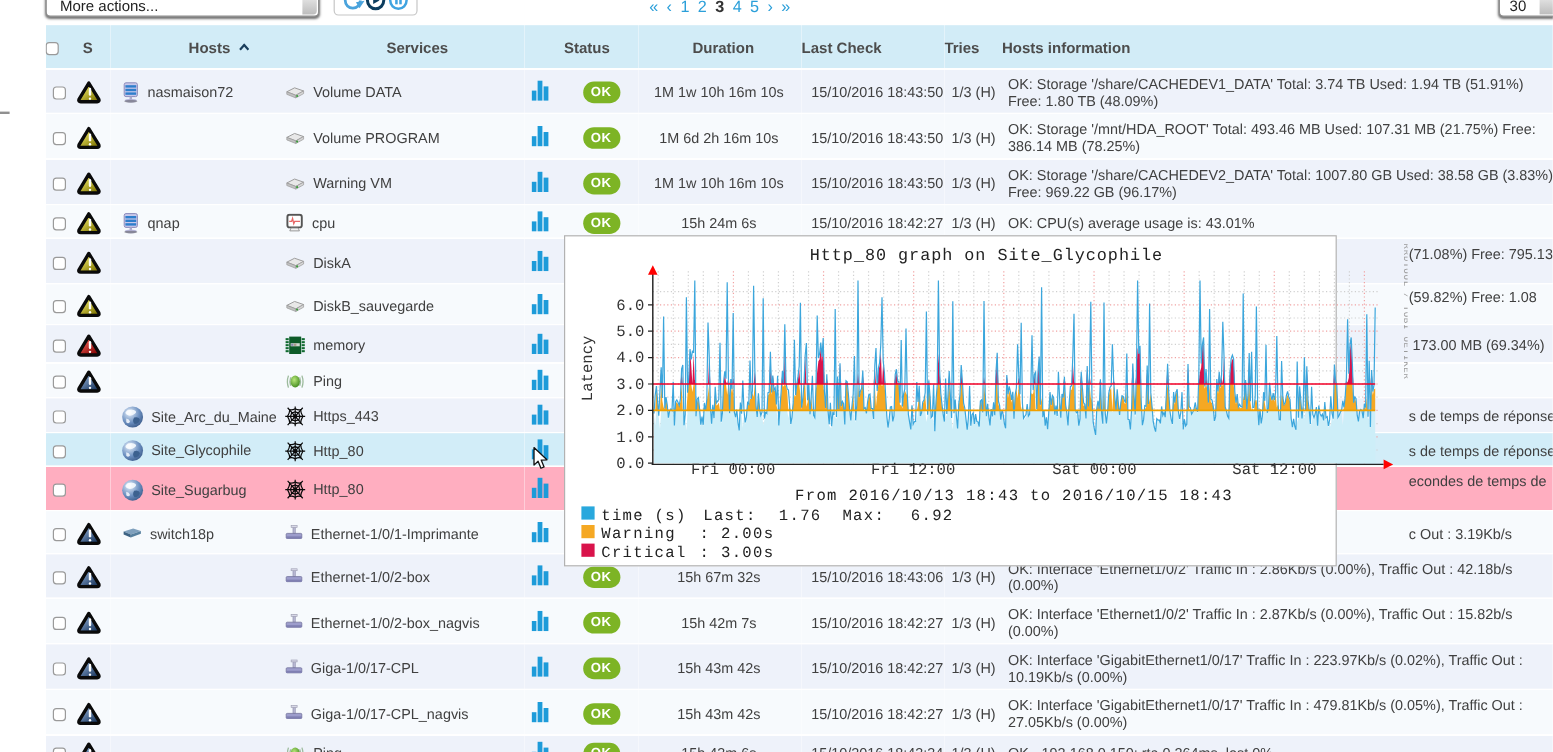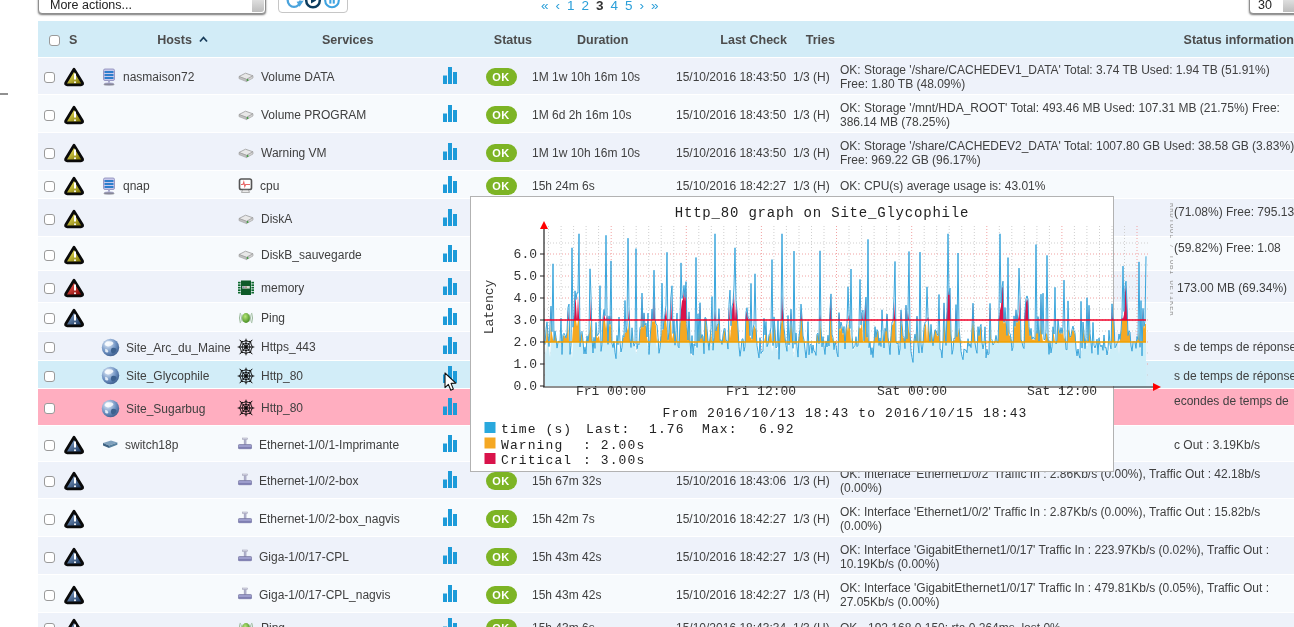--- a/index.html
+++ b/index.html
@@ -20,31 +20,31 @@
 #pgn{position:absolute;left:541px;top:-2px;font-size:13.5px;color:#2b9fd9;letter-spacing:0}
 #pgn span{display:inline-block;margin-right:7px}
 #pgn .cur{color:#333;font-weight:bold}
 #ldash{position:absolute;left:0;top:93px;width:8px;height:2px;background:#909090}
 
 table{position:absolute;left:38px;top:21px;border-collapse:collapse;table-layout:fixed;
 width:1256px;font-size:12px;color:#404040}
 td{padding:0;padding-top:3px;vertical-align:middle;overflow:hidden;white-space:nowrap}
 tr{border-bottom:1px solid #fff}
 tr.hd{background:#d2ecf7;height:36px}
-tr.hd td{font-weight:bold;color:#4c4c4c;text-align:right;font-size:12.5px}
+tr.hd td{font-weight:bold;color:#4c4c4c;text-align:left;font-size:12.5px}
 tr.lt{background:#eef2fa}
 tr.wt{background:#f7fafd}
 tr.hov{background:#d2edf8}
 tr.crit{background:#ffaec0}
 .c-ck{text-align:center}
 .c-s{padding-left:3px}
 .c-h{} .c-sv{}
 .c-g{text-align:center;padding-right:7px}
 .c-st{text-align:center}
-.c-d{text-align:left;padding-right:2px}
+.c-d{text-align:center;padding-right:2px}
 .c-l{padding-left:8px}
 .c-t{padding-left:6px}
 .c-i{padding-left:5px;padding-right:18px}
 .c-i div{white-space:nowrap;line-height:14px}
 .c-i div.nw{white-space:nowrap}
 .ckb{display:inline-block;width:11px;height:11px;background:#fff;border:1px solid #9a9a9a;
 border-radius:3px;vertical-align:middle}
 .tri{vertical-align:middle;margin-left:1px}
 .hic{vertical-align:middle;margin-left:9px;margin-right:6px}
 .sic{vertical-align:middle;margin-left:7px;margin-right:6px}
@@ -91,21 +91,21 @@
         <td style="text-align:left;padding-left:9px">S</td>
 <td style="text-align:center;padding-left:43px">Hosts&nbsp;&nbsp;<svg width="9" height="7" viewBox="0 0 9 7" style="vertical-align:1px">
             <path d="M1,5.5 L4.5,1.5 L8,5.5" stroke="#1a3e5c" stroke-width="1.8" fill="none"></path>
           </svg></td>
 <td style="text-align:left;padding-left:92px">Services</td>
         <td></td>
         <td>Status</td>
         <td style="text-align:left;padding-left:45px">Duration</td>
         <td>Last Check</td>
         <td>Tries</td>
-        <td>Status information</td>
+        <td>Hosts information</td>
       </tr>
 <tr class="lt" style="height:37px">
         <td class="c-ck"><span class="ckb"></span></td>
         <td class="c-s"><svg class="tri" width="21" height="20" viewBox="0 0 21 20">
             <defs>
               <linearGradient id="gy" x1="0.15" y1="0.1" x2="0.85" y2="1">
                 <stop offset="0" stop-color="#f8f06a"></stop>
                 <stop offset="1" stop-color="#7a7000"></stop>
               </linearGradient>
             </defs>

